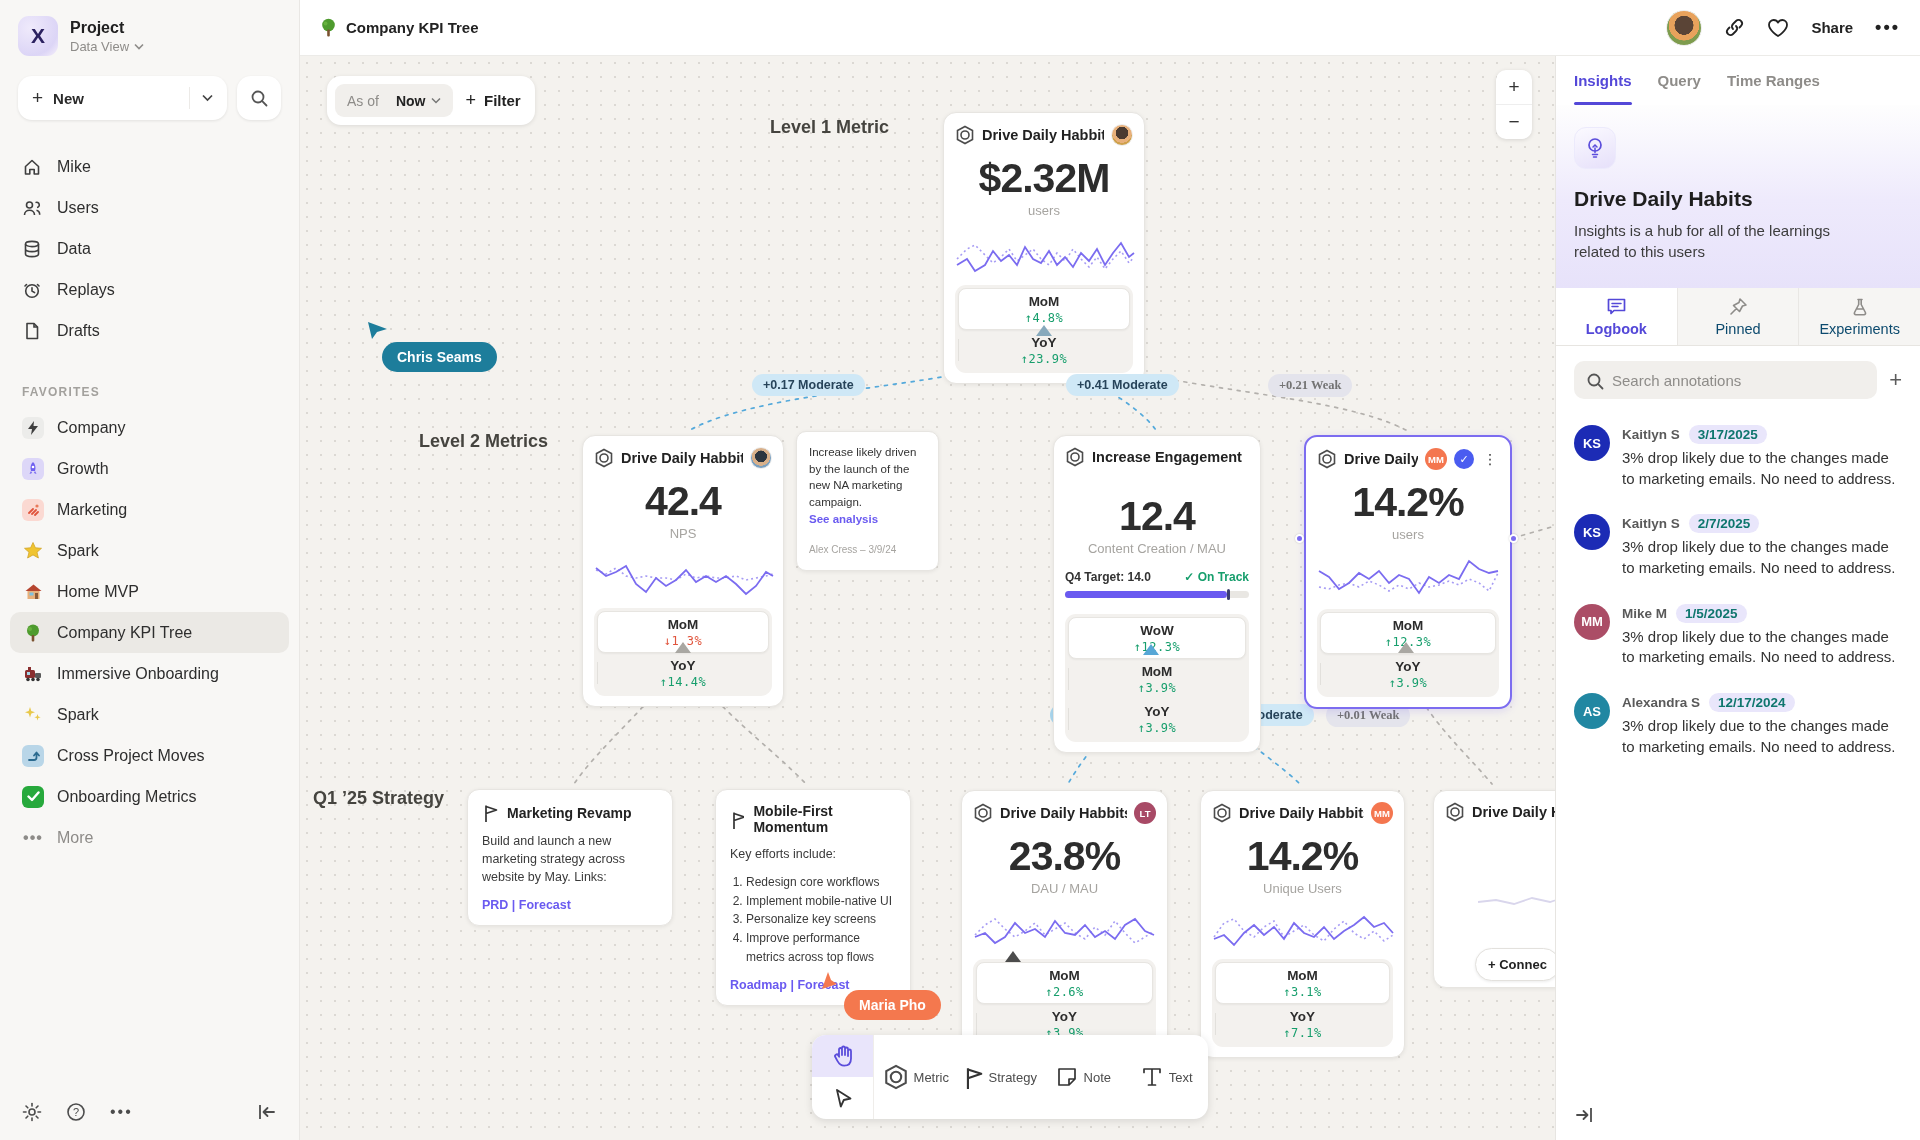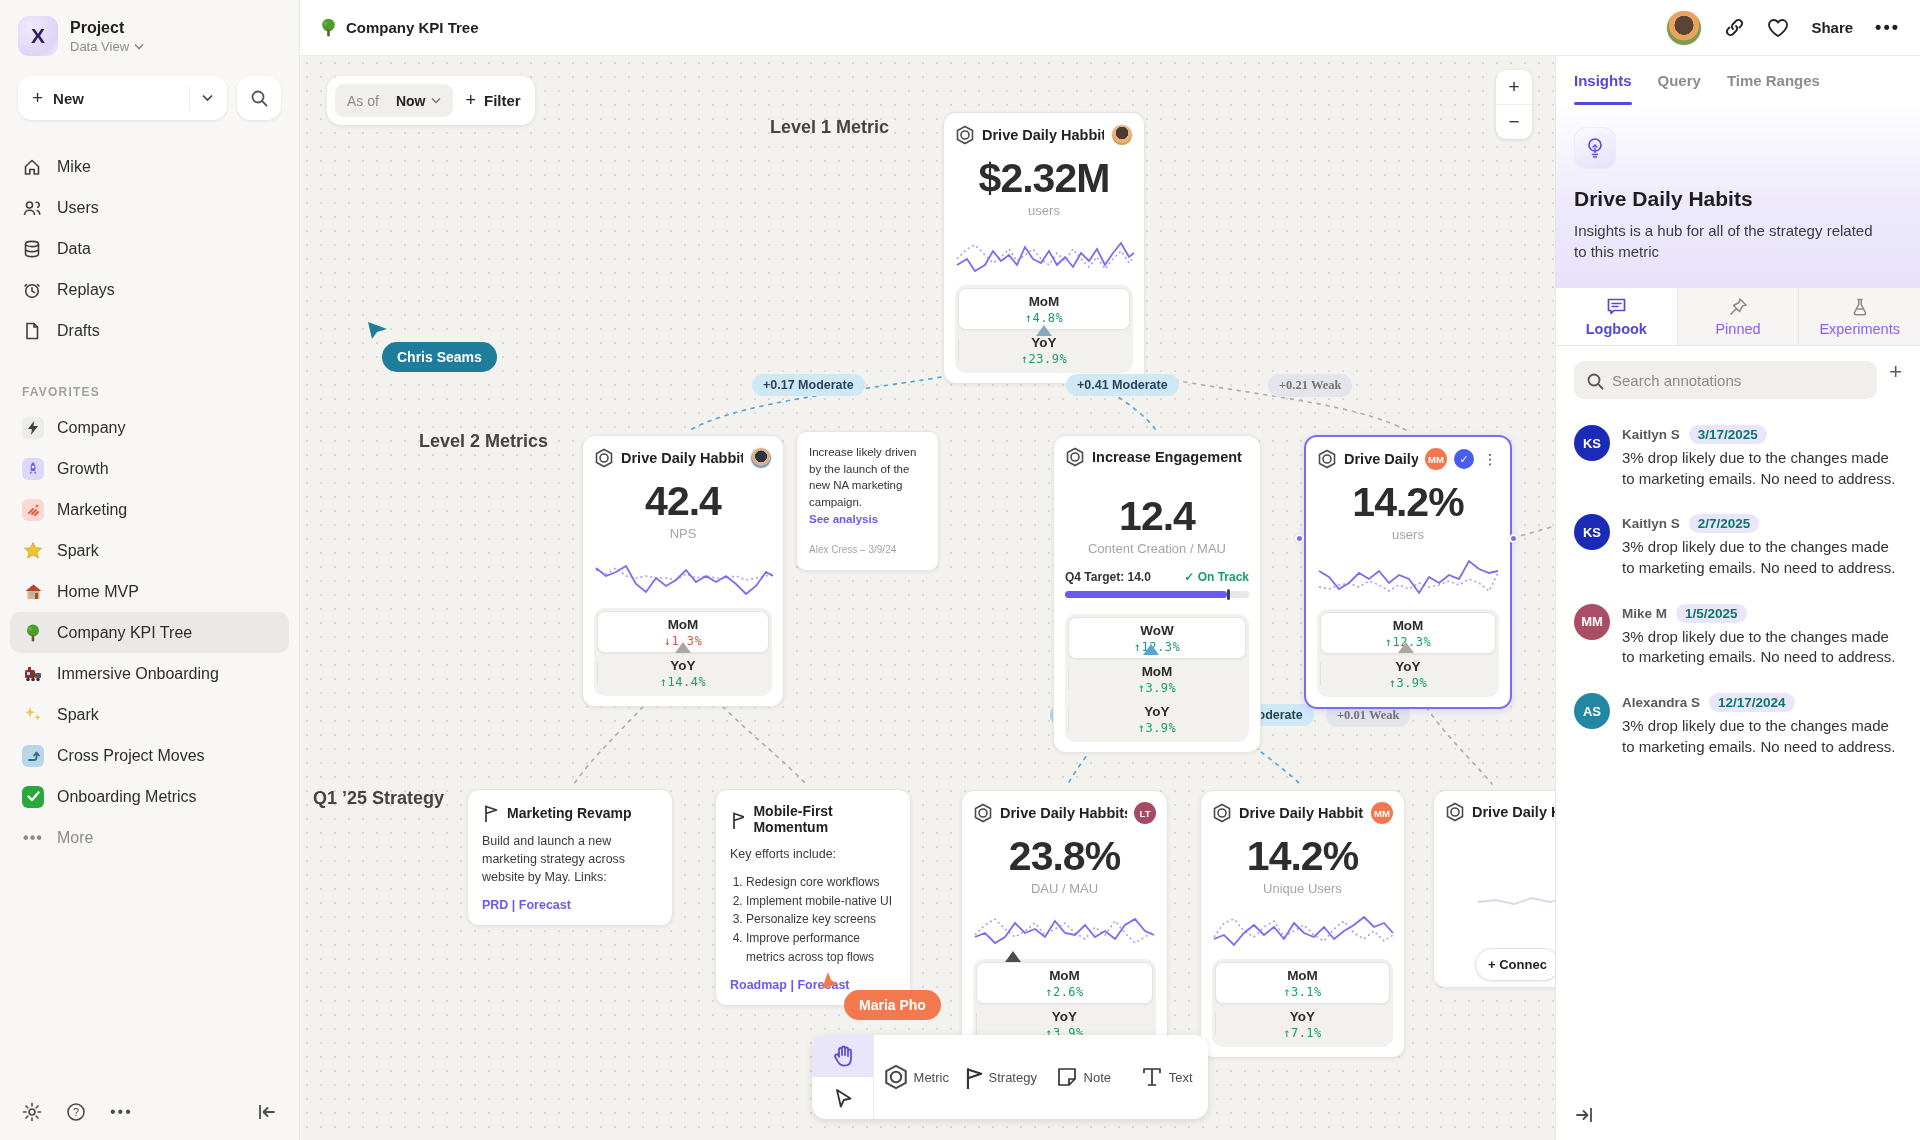--- a/index.html
+++ b/index.html
@@ -120,24 +120,24 @@
   .panel { position:absolute; left:1555px; top:56px; width:365px; height:1084px; background:#fff; border-left:1px solid #e7e5e1; display:flex; flex-direction:column; }
   .ptabs { display:flex; gap:26px; padding:0 18px; height:49px; align-items:center; flex:0 0 auto; }
   .ptab { font-size:15px; font-weight:bold; color:#8e8c89; cursor:pointer; position:relative; height:100%; display:flex; align-items:center; }
   .ptab.on { color:#5448d8; }
   .ptab.on::after { content:""; position:absolute; left:0; right:0; bottom:0; height:3px; border-radius:3px; background:#5448d8; }
   .hero { background:linear-gradient(180deg, #fefefe 0%, #eeeafc 52%, #e7e2fa 100%); padding:22px 18px 26px; flex:0 0 auto; }
   .bulb-chip { width:42px; height:42px; border-radius:12px; background:linear-gradient(160deg,#fbfaff,#e6e0fa); border:1px solid #eceafc; display:flex; align-items:center; justify-content:center; }
   .hero-title { font-size:21px; font-weight:bold; color:#1e1e1e; margin-top:18px; }
   .hero-desc { font-size:15px; color:#3c3c3c; line-height:1.4; margin-top:9px; max-width:300px; }
   .subtabs { display:flex; border-bottom:1px solid #e7e5e1; flex:0 0 auto; }
-  .subtab { flex:1; height:57px; display:flex; flex-direction:column; align-items:center; justify-content:center; gap:4px; font-size:14.5px; color:#8b5cf6; background:#f6f5f3; border-left:1px solid #e9e7e4; cursor:pointer; }
+  .subtab { flex:1; height:57px; display:flex; flex-direction:column; align-items:center; justify-content:center; gap:4px; font-size:14.5px; color:#0c4a6e; background:#f6f5f3; border-left:1px solid #e9e7e4; cursor:pointer; }
   .subtab:first-child { border-left:0; }
   .subtab.on { background:#fff; color:#5448d8; font-weight:bold; border-bottom:0; }
-  .search-row { display:flex; gap:12px; padding:15px 18px 4px; flex:0 0 auto; }
+  .search-row { display:flex; align-items:center; gap:12px; padding:15px 18px 4px; flex:0 0 auto; }
   .search-box { flex:1; position:relative; }
   .search-box input { width:100%; height:38px; border:0; background:#f1efec; border-radius:10px; padding:0 12px 0 38px; font-size:15px; color:#333; font-family:"Liberation Sans",sans-serif; outline:none; }
   .search-box input::placeholder { color:#8e8c89; }
   .search-box svg { position:absolute; left:11px; top:10px; }
   .plus-btn { font-size:22px; color:#5c5c5c; cursor:pointer; line-height:1; }
   .ann-list { padding:22px 18px 0; overflow:hidden; }
   .ann { display:flex; gap:12px; margin-bottom:25px; }
   .ann-av { width:36px; height:36px; border-radius:50%; color:#fff; font-size:13px; font-weight:bold; display:flex; align-items:center; justify-content:center; flex:0 0 auto; }
   .ann-name { font-size:13.5px; color:#5a5a5a; font-weight:bold; display:flex; align-items:center; gap:9px; }
   .ann-date { background:#e9e6fb; color:#0f766e; font-weight:bold; font-size:13.5px; padding:2px 9px; border-radius:999px; }
@@ -720,21 +720,21 @@
   </div>
 
   <div class="hero">
     <div class="bulb-chip">
       <svg width="22" height="24">
           <circle cx="11" cy="9" r="6" fill="none" stroke="#5b4ddb" stroke-width="1.7"></circle>
           <path d="M11 12 V16.5 M8.5 18.5 H13.5 M9.5 21 H12.5 M9 11 L11 9 L13 11" fill="none" stroke="#5b4ddb" stroke-width="1.5" stroke-linecap="round"></path>
         </svg>
     </div>
     <div class="hero-title">Drive Daily Habits</div>
-    <div class="hero-desc">Insights is a hub for all of the strategy related to this metric</div>
+    <div class="hero-desc">Insights is a hub for all of the learnings related to this users</div>
   </div>
 
   <div class="subtabs">
     <div class="subtab on">
       <svg width="21" height="20">
           <path d="M2.5 2.5 H18.5 V13.5 H8 L5 16.5 V13.5 H2.5 Z" fill="none" stroke="#5448d8" stroke-width="1.7" stroke-linejoin="round"></path>
           <path d="M6 6.5 H15 M6 9.5 H12" stroke="#5448d8" stroke-width="1.5" stroke-linecap="round"></path>
         </svg>
       <span>Logbook</span>
     </div>

